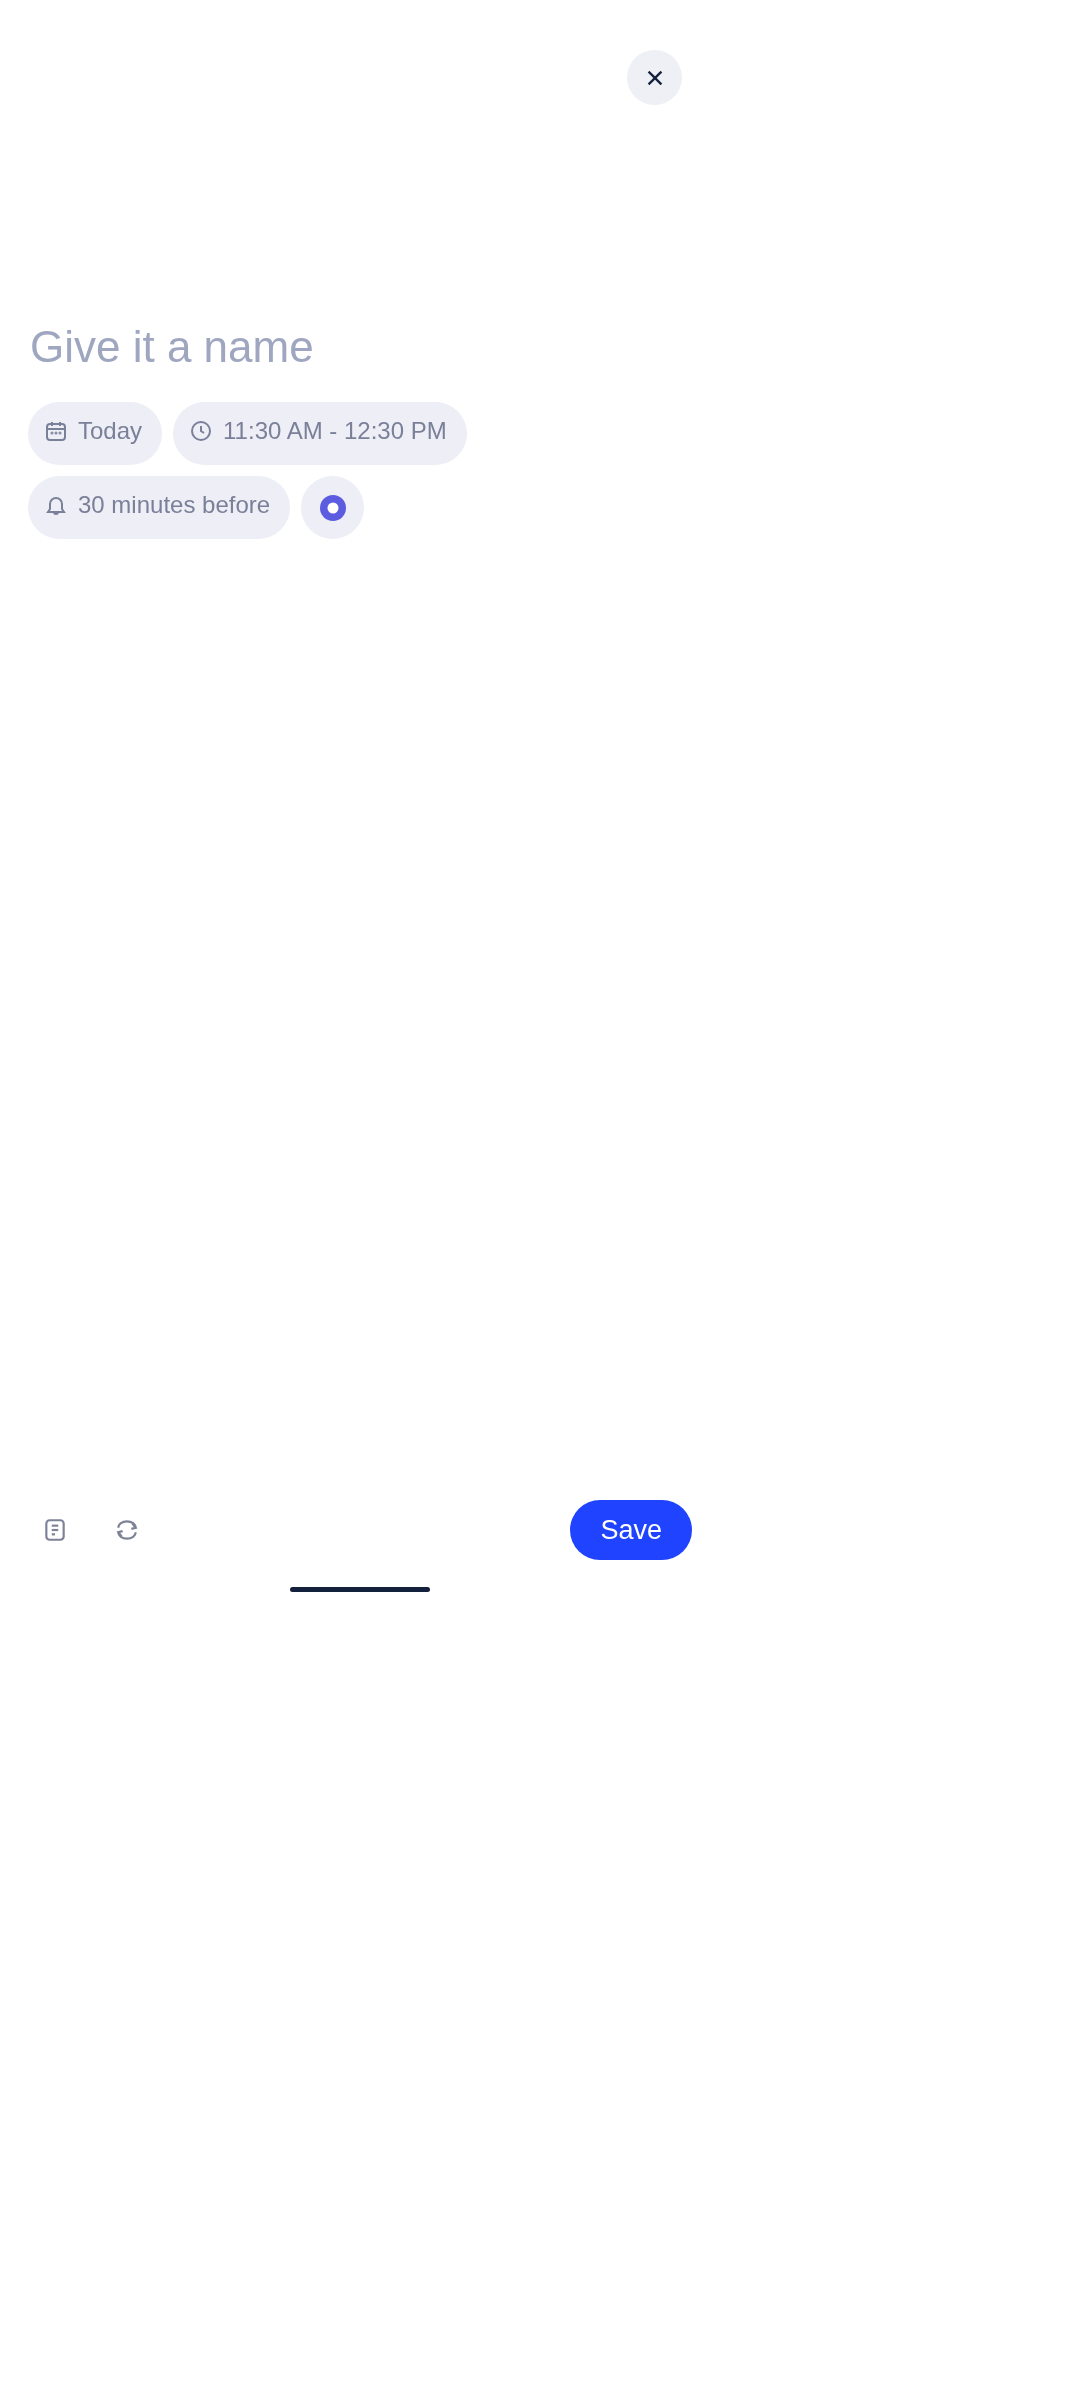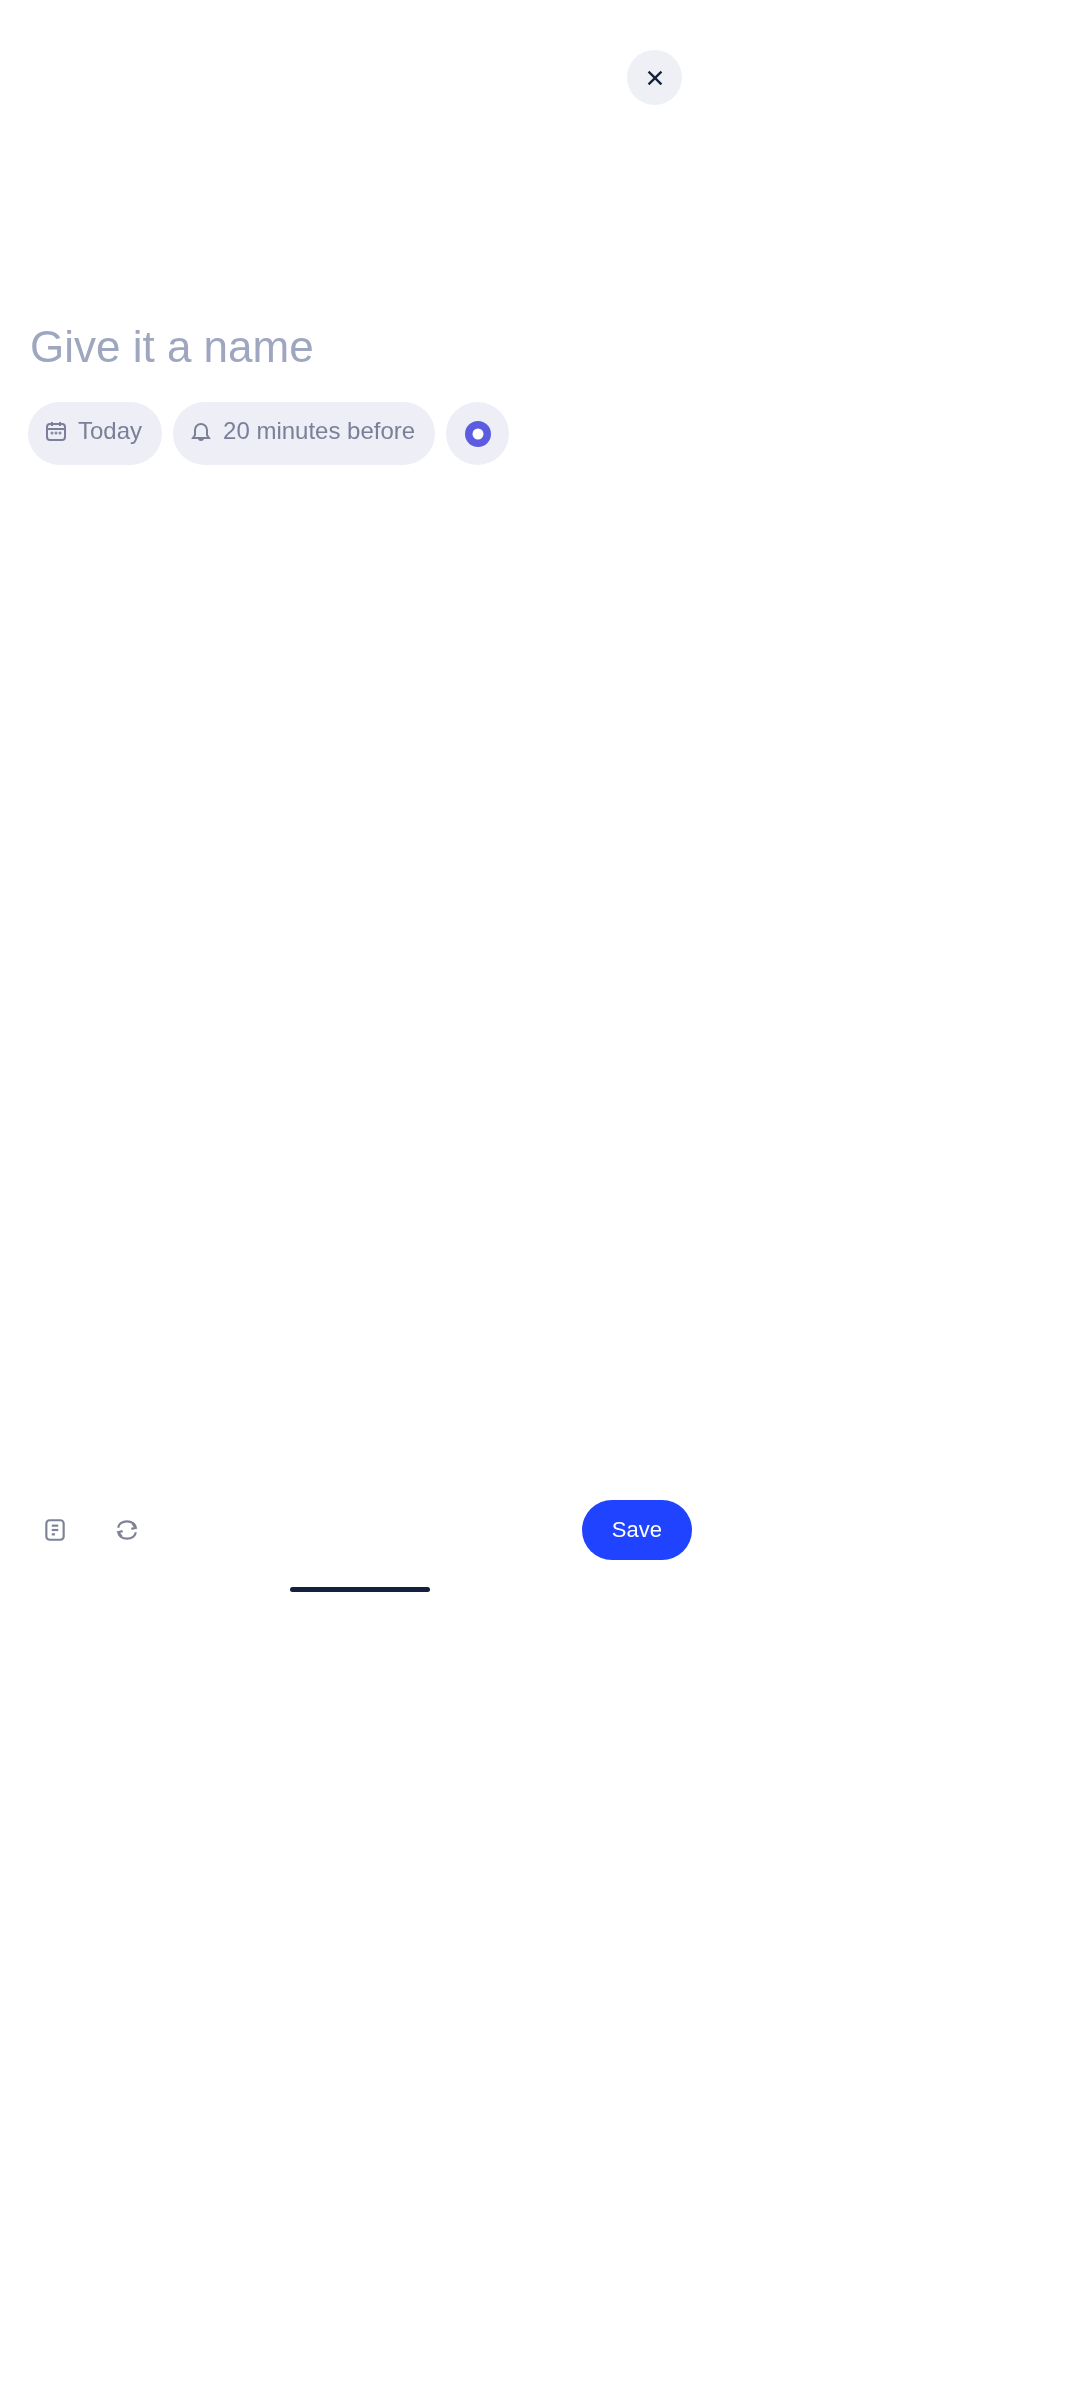--- a/index.html
+++ b/index.html
@@ -128,21 +128,21 @@
   }
   .save-btn {
     margin-left: auto;
     background: #1f43ff;
     color: #ffffff;
     border-radius: 32px;
     height: 60px;
     padding: 0 30px;
     display: flex;
     align-items: center;
-    font-size: 22px;
+    font-size: 27px;
     font-weight: 500;
     cursor: pointer;
   }
   .nav-indicator {
     position: absolute;
     bottom: 8px;
     left: 50%;
     transform: translateX(-50%);
     width: 140px;
     height: 5px;
@@ -169,27 +169,34 @@
       <line x1="3" y1="10" x2="21" y2="10"></line>
       <line x1="8" y1="3" x2="8" y2="7"></line>
       <line x1="16" y1="3" x2="16" y2="7"></line>
       <circle cx="8" cy="14" r="0.5" fill="#7b8099"></circle>
       <circle cx="12" cy="14" r="0.5" fill="#7b8099"></circle>
       <circle cx="16" cy="14" r="0.5" fill="#7b8099"></circle>
     </svg>
     <span class="label">Today</span>
   </div>
 
+  <div class="chip">
+    <svg viewBox="0 0 24 24">
+      <circle cx="12" cy="12" r="9"></circle>
+      <polyline points="12 7 12 12 15 14"></polyline>
+    </svg>
+    <span class="label">11:30 AM - 12:30 PM</span>
+  </div>
 
   <div class="chip">
     <svg viewBox="0 0 24 24">
       <path d="M6 16 V11 a6 6 0 0 1 12 0 V16 l2 3 H4 Z"></path>
       <path d="M10 19 a2 2 0 0 0 4 0"></path>
     </svg>
-    <span class="label">20 minutes before</span>
+    <span class="label">30 minutes before</span>
   </div>
 
   <div class="chip color">
     <span class="dot"></span>
   </div>
 </div>
 
 <div class="bottom-bar">
   <svg class="bottom-icon" viewBox="0 0 24 24">
     <rect x="4" y="3" width="16" height="18" rx="3"></rect>

